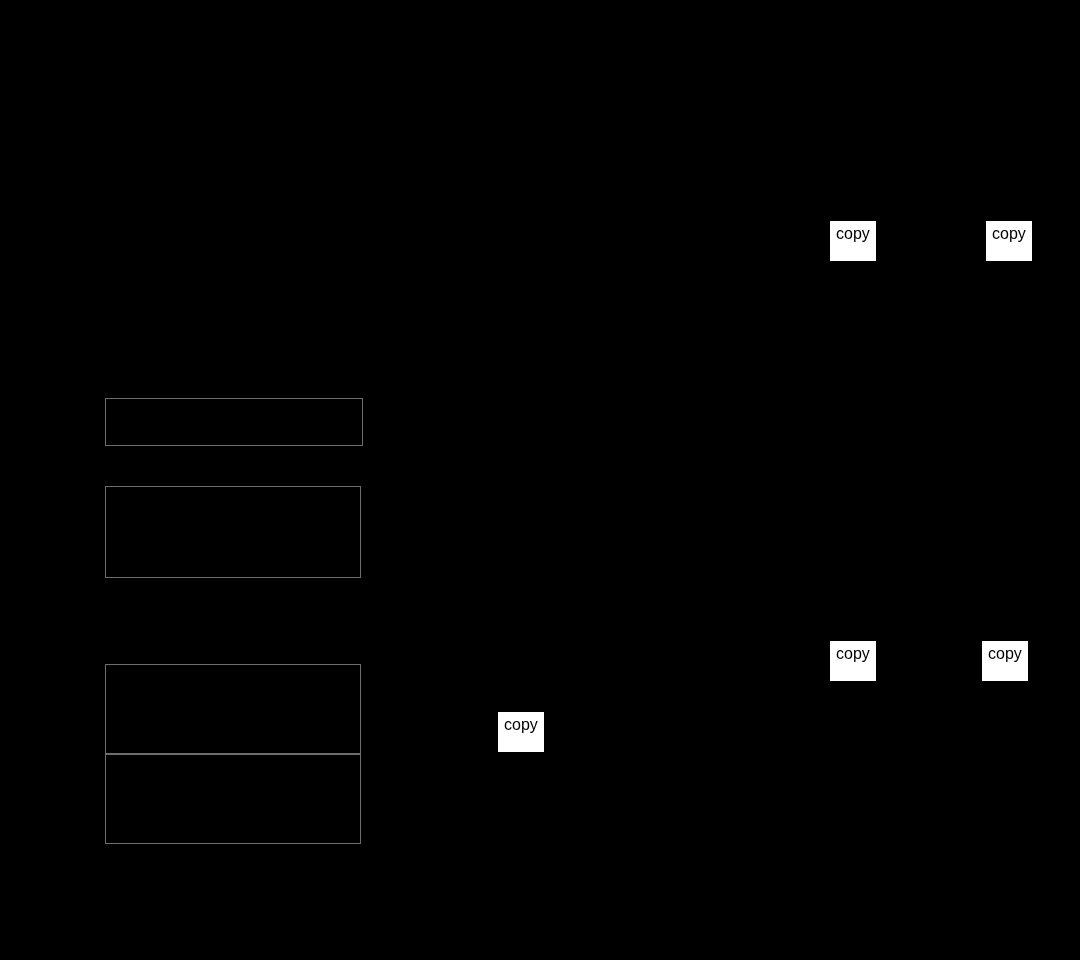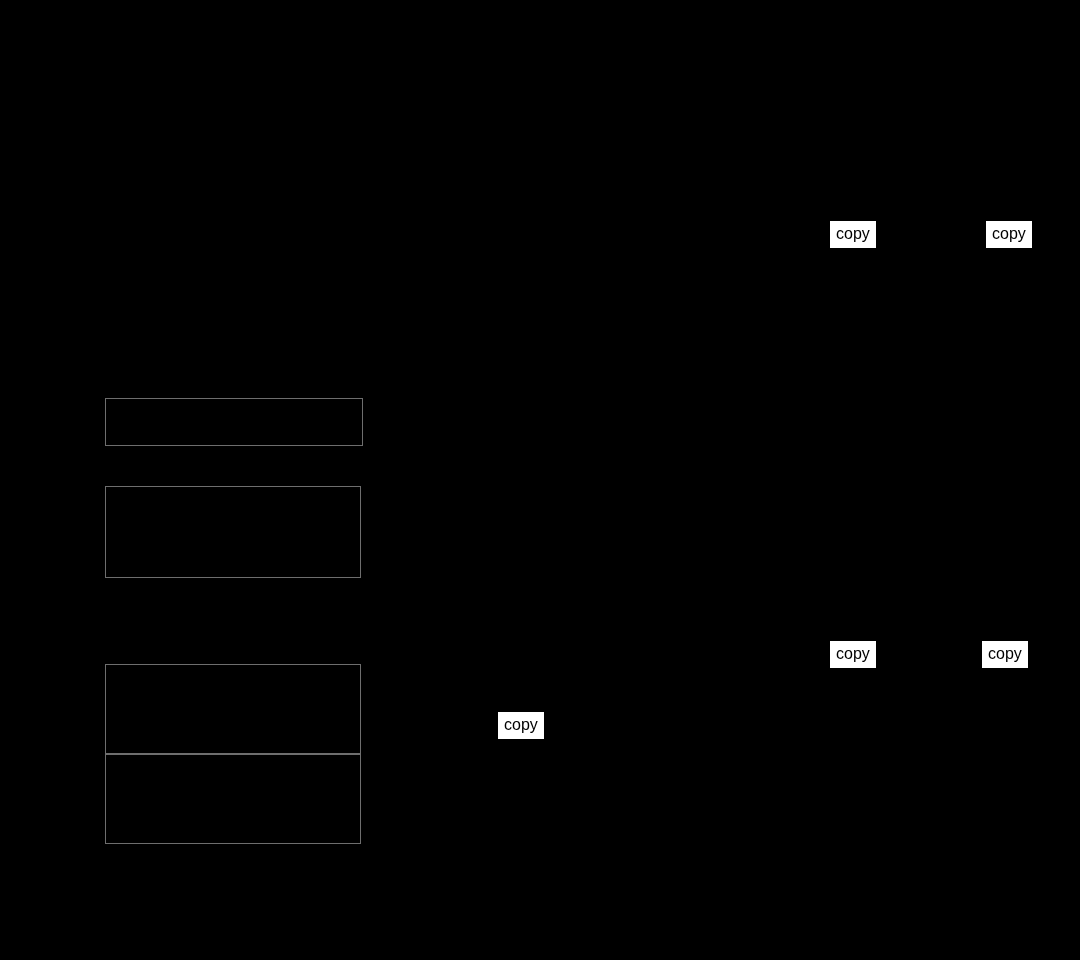--- a/index.html
+++ b/index.html
@@ -29,21 +29,21 @@
     background: transparent;
     box-sizing: border-box;
   }
   
   .copy-chip {
     position: absolute;
     background: #ffffff;
     color: #000000;
     font-size: 16px;
     line-height: 1;
-    padding: 5px 6px 6px 6px;
+    padding: 5px 6px 19px 6px;
     box-sizing: border-box;
     white-space: nowrap;
     font-family: "Liberation Sans", sans-serif;
   }
 </style>
 </head>
 <body>
 
 <div class="stage">
 

